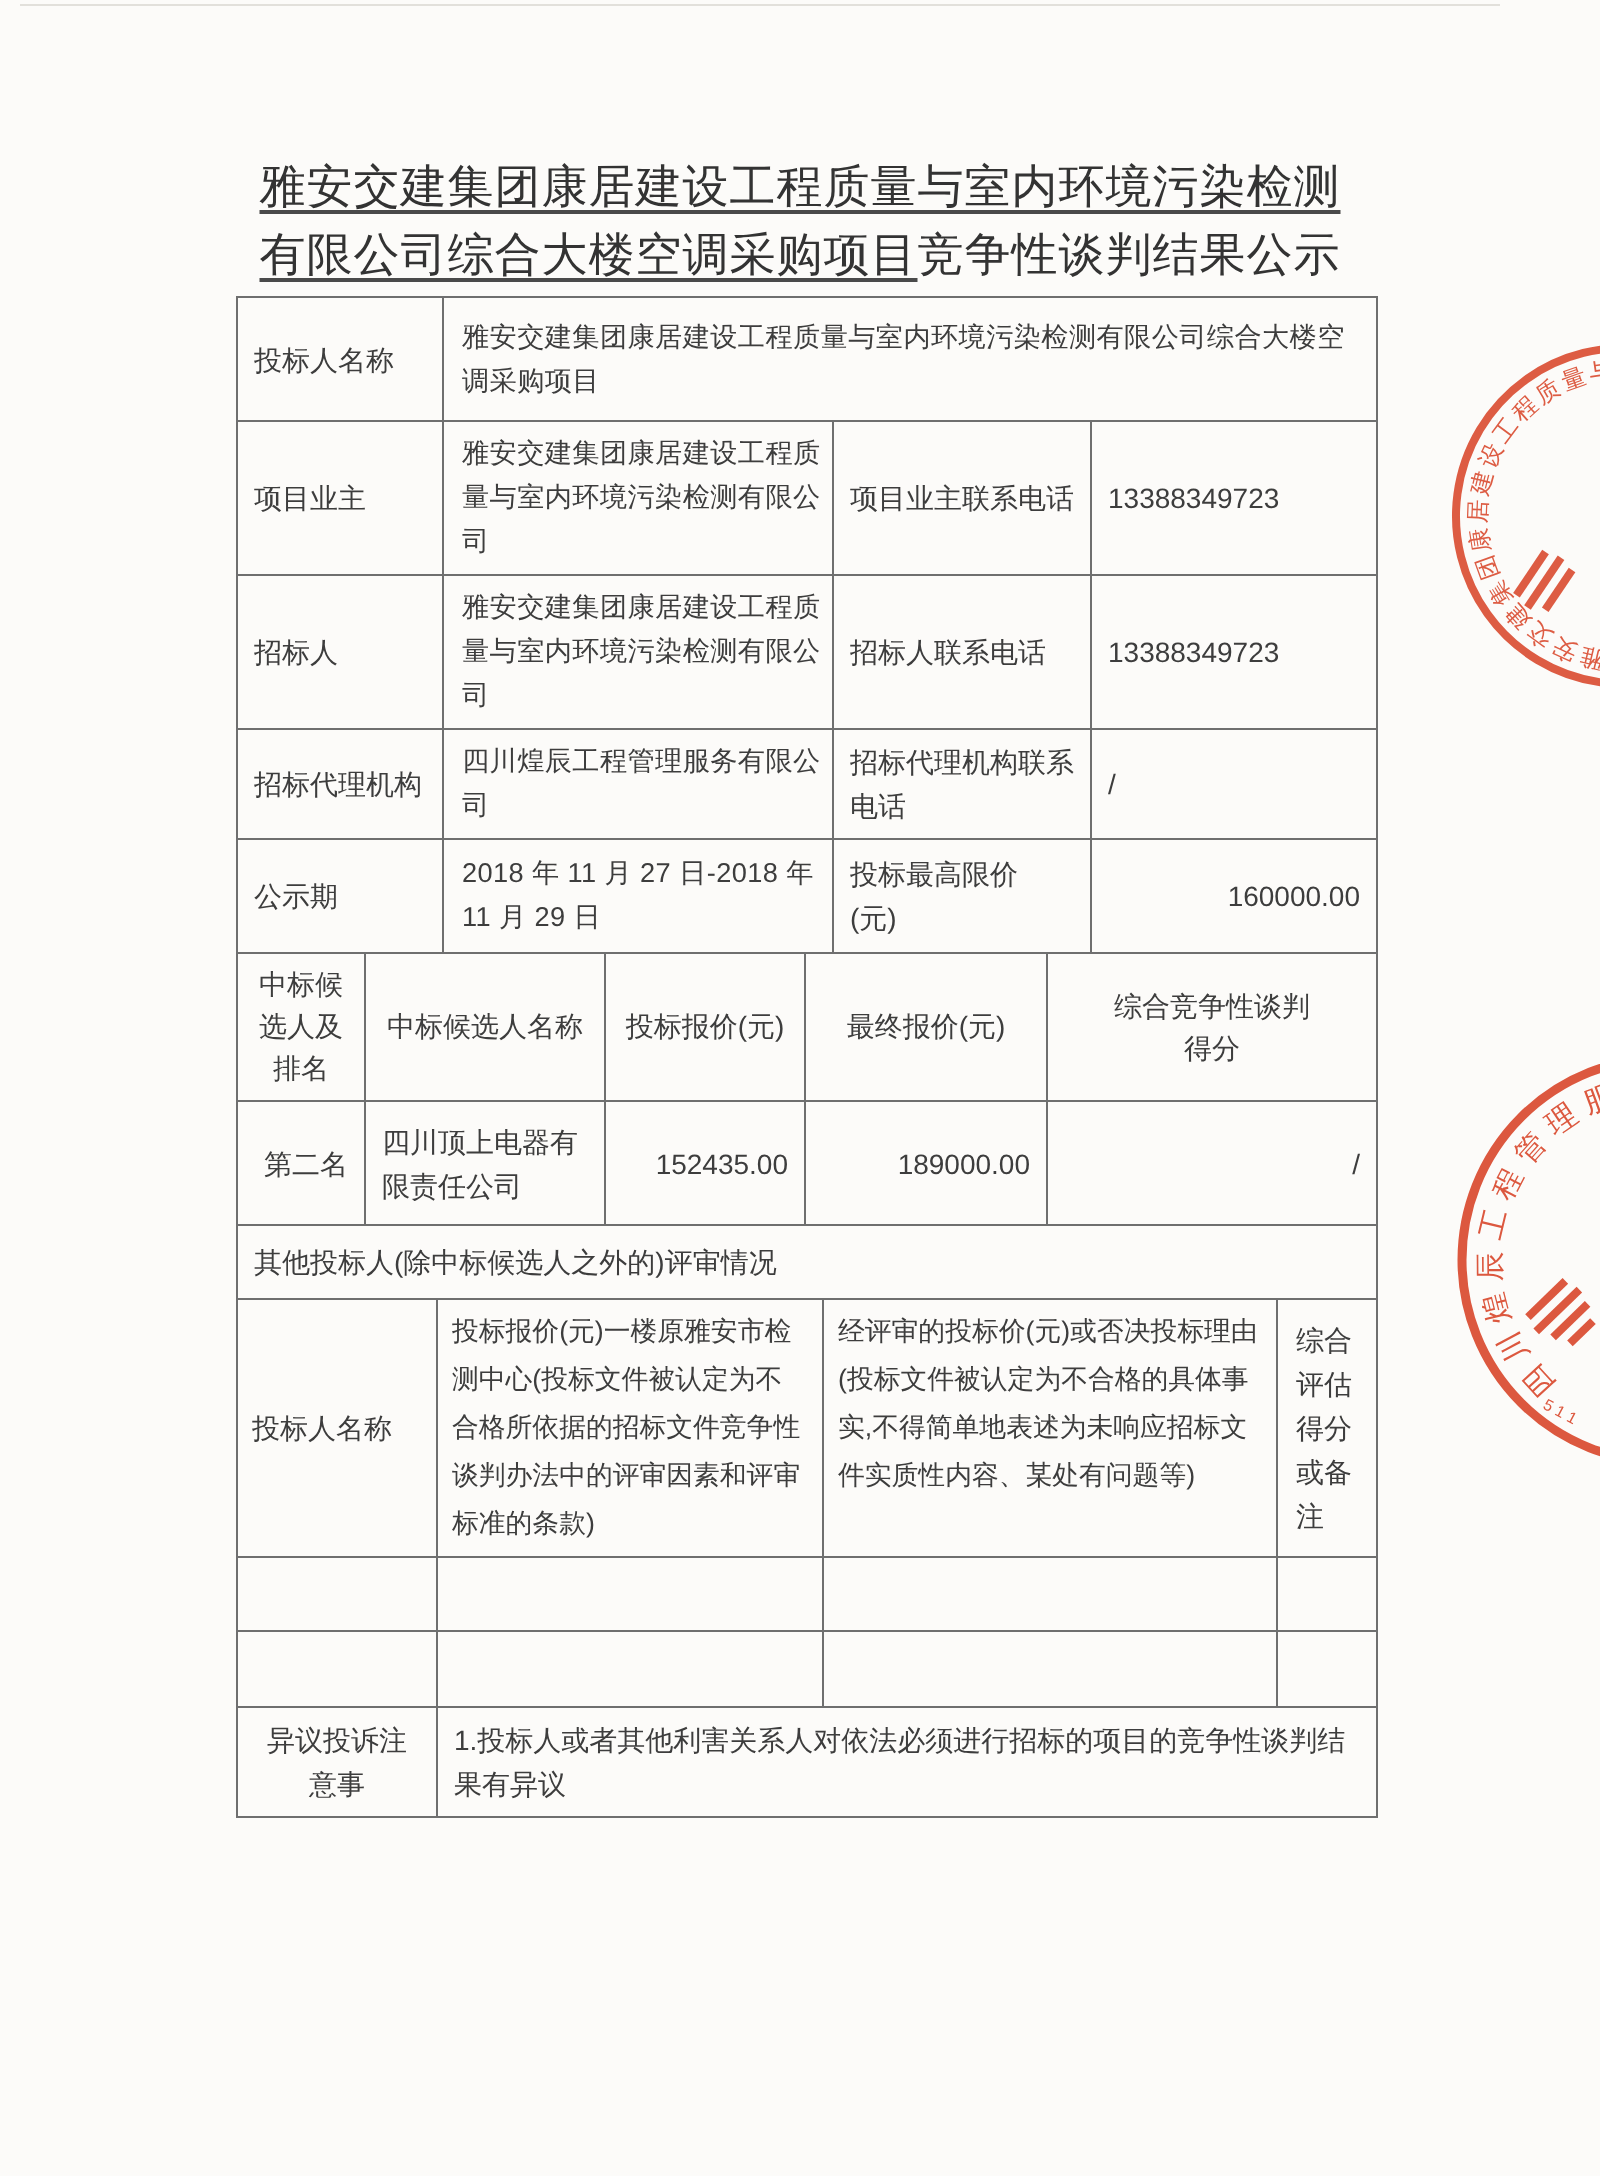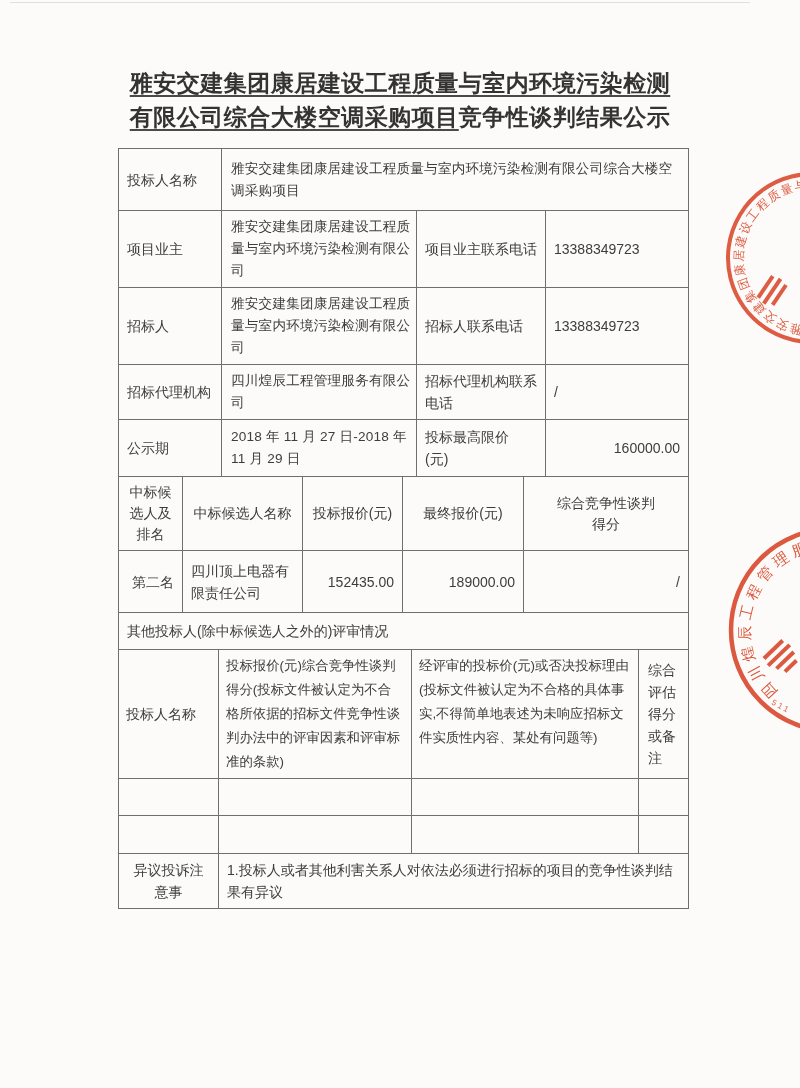--- a/index.html
+++ b/index.html
@@ -6,23 +6,23 @@
   .page{
     position:relative;
     width:800px;height:1088px;
     background:#fcfbf9;
     overflow:hidden;
     font-family:"Liberation Sans","DejaVu Sans",sans-serif;
     color:#3d3d3d;
   }
   .scanline{position:absolute;top:2px;left:10px;width:740px;height:1px;background:#e2e0db;}
   .doc-title{
-    position:absolute;top:66px;left:0;right:0;margin:0 auto;
+    position:absolute;top:76px;left:0;right:0;margin:0 auto;
     width:560px;text-align:center;
-    font-size:23px;line-height:34px;font-weight:700;letter-spacing:.5px;color:#333;
+    font-size:23px;line-height:34px;font-weight:400;letter-spacing:.5px;color:#333;
   }
   .doc-title .u{
     text-decoration:underline;
     text-decoration-thickness:2px;
     text-underline-offset:4px;
     text-decoration-color:#4a4a4a;
   }
   .tablewrap{position:absolute;top:148px;left:118px;width:570px;}
   table.t{border-collapse:collapse;table-layout:fixed;width:570px;}
   table.t + table.t{margin-top:-1px;}
@@ -136,21 +136,21 @@
           <col style="width:193px">
           <col style="width:227px">
           <col style="width:50px">
         </colgroup>
       <tbody>
           <tr style="height:37px">
         <td class="secttl" colspan="4">其他投标人(除中标候选人之外的)评审情况</td>
       </tr>
       <tr style="height:123px">
         <td class="hdr hdr-name">投标人名称</td>
-        <td class="hdr">投标报价(元)综合竞争性谈判得分(投标文件被认定为不合格所依据的招标文件竞争性谈判办法中的评审因素和评审标准的条款)</td>
+        <td class="hdr">投标报价(元)一楼原雅安市检测中心(投标文件被认定为不合格所依据的招标文件竞争性谈判办法中的评审因素和评审标准的条款)</td>
         <td class="hdr">经评审的投标价(元)或否决投标理由(投标文件被认定为不合格的具体事实,不得简单地表述为未响应招标文件实质性内容、某处有问题等)</td>
         <td class="score">综合评估得分或备注</td>
       </tr>
       <tr style="height:37px">
         <td></td>
         <td></td>
         <td></td>
         <td></td>
       </tr>
       <tr style="height:38px">

